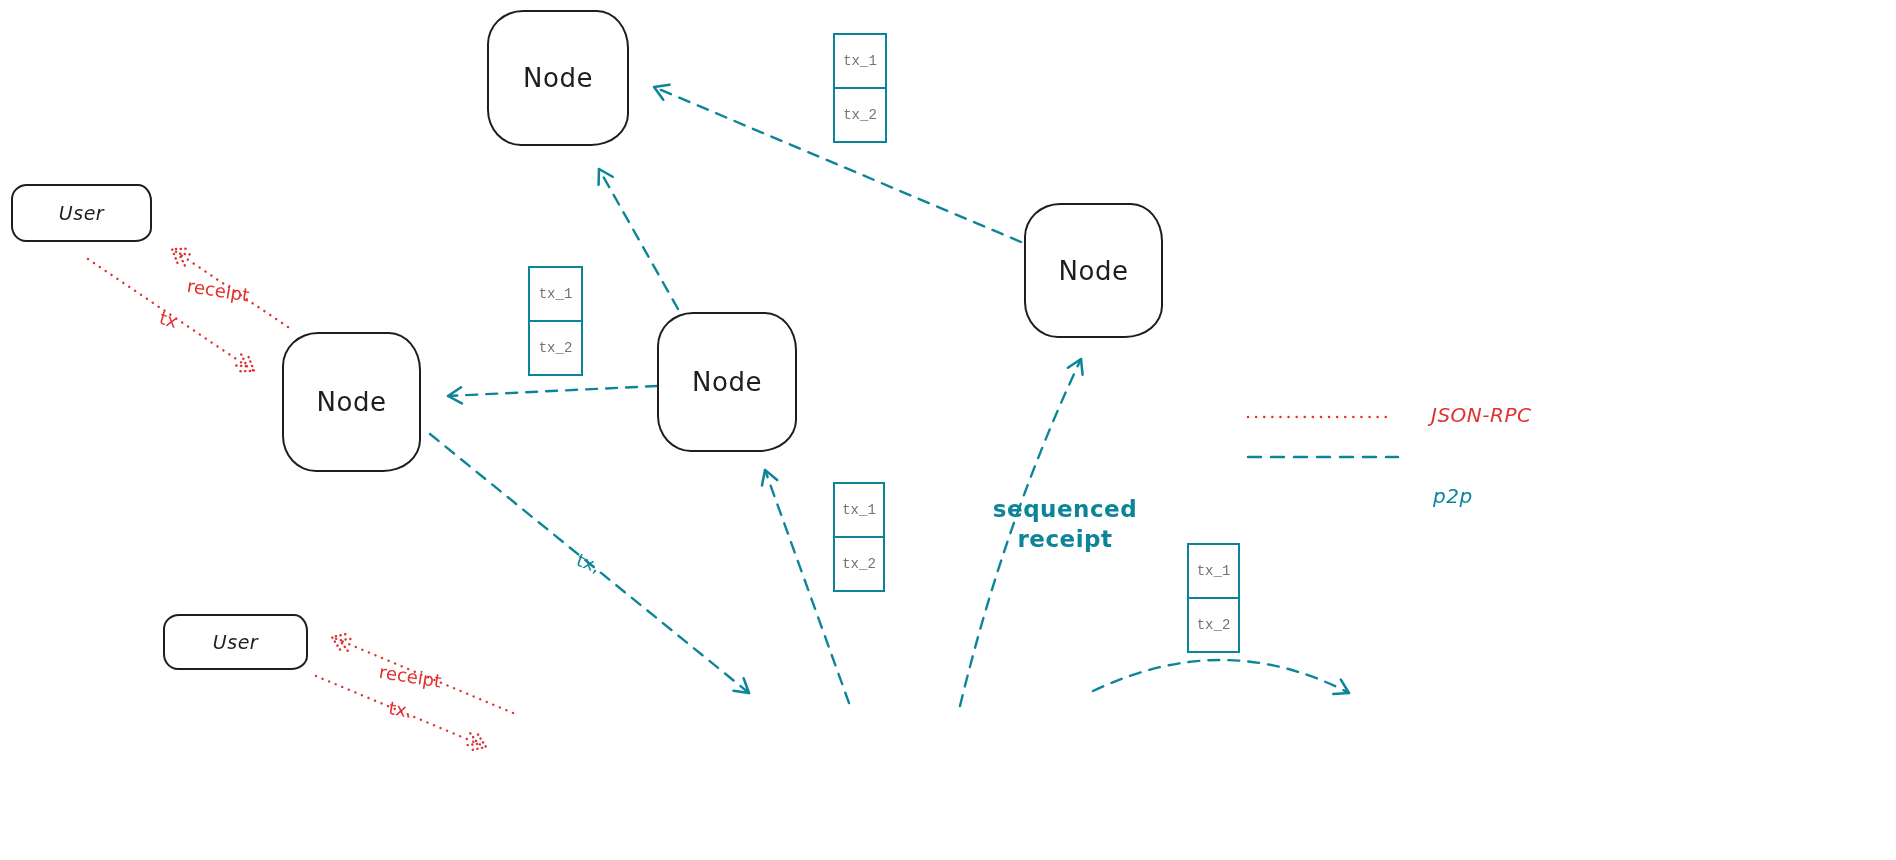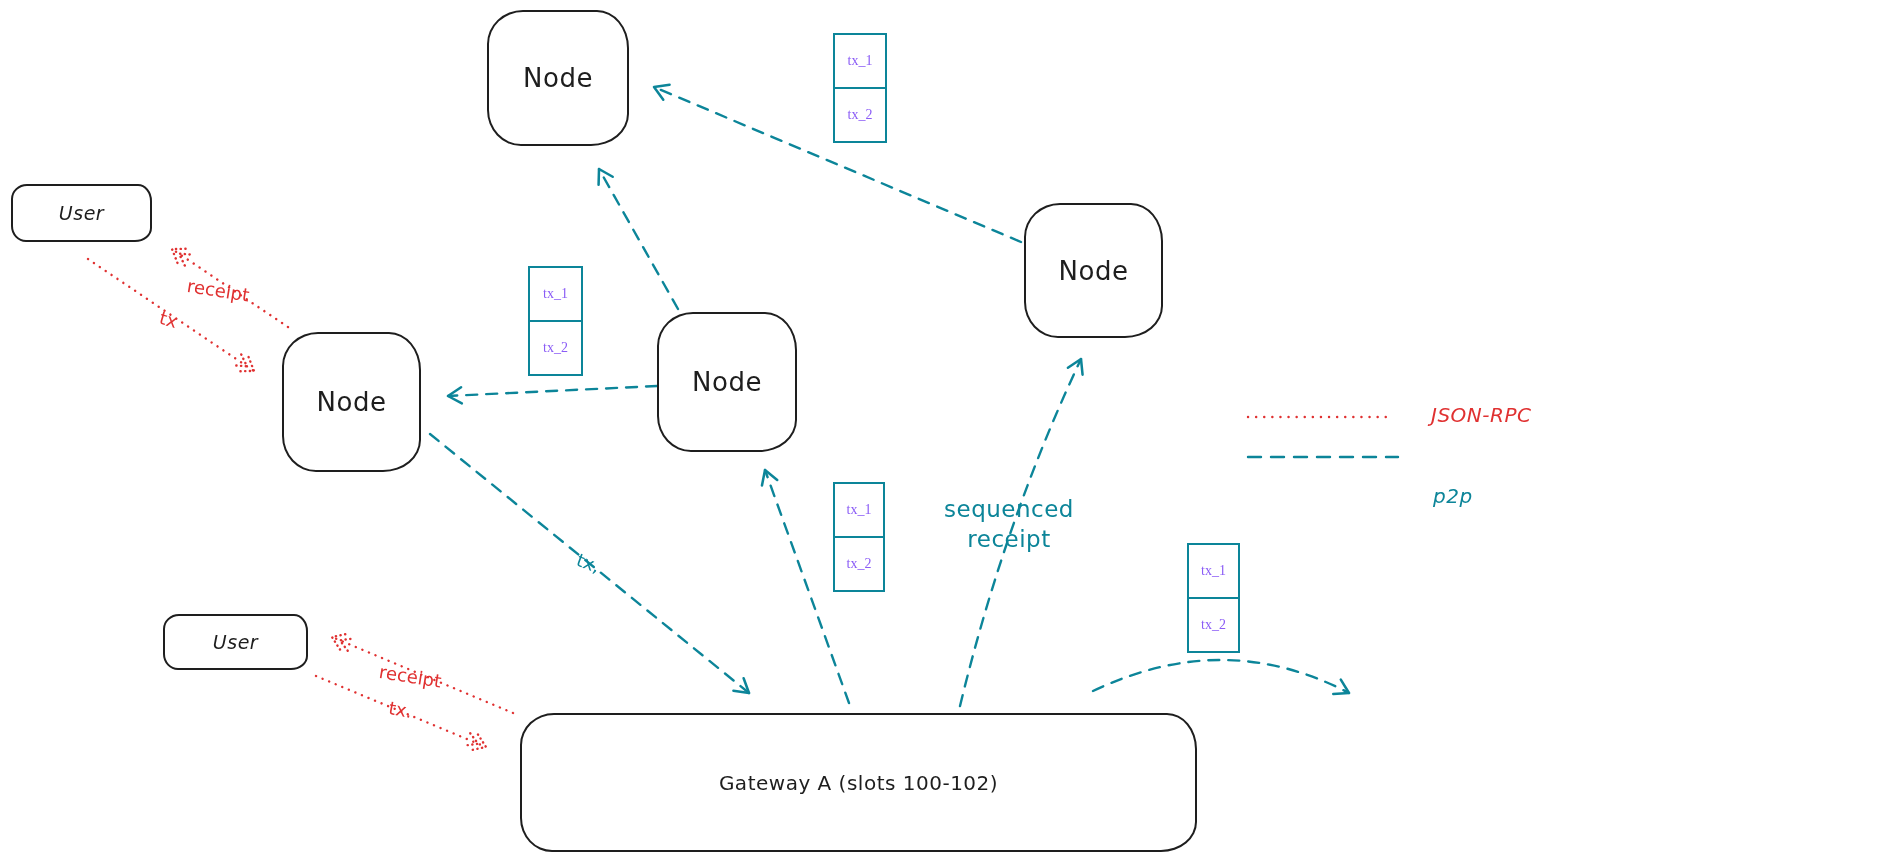--- a/index.html
+++ b/index.html
@@ -27,23 +27,23 @@
   .txstack{
     position:absolute;
     box-sizing:border-box;
     border:2px solid #0c8599;
     background:#ffffff;
     display:flex;flex-direction:column;
   }
   .txcell{
     flex:1;
     display:flex;align-items:center;justify-content:center;
-    font-family:Liberation Serif, serif;
+    font-family:Liberation Mono, monospace;
     font-size:14px;
-    color:#8b5cf6;
+    color:#737373;
     box-sizing:border-box;
   }
   .txcell:first-child{border-bottom:2px solid #0c8599;}
   .edge-label{
     position:absolute;
     font-size:18px;
     white-space:nowrap;
     transform-origin:left top;
   }
   .red-label{color:#e03131;}
@@ -112,23 +112,20 @@
     <span>Node</span>
   </div>
 
   <div class="box user" style="left:11px;top:184px;width:141px;height:58px;">
     <span>User</span>
   </div>
   <div class="box user" style="left:163px;top:614px;width:145px;height:56px;">
     <span>User</span>
   </div>
 
-  <div class="box gateway" style="left:520px;top:713px;width:677px;height:139px;">
-    <span>Gateway A (slots 100-102)</span>
-  </div>
 
   <div class="txstack" style="left:833px;top:33px;width:54px;height:110px;">
     <div class="txcell">tx_1</div>
     <div class="txcell">tx_2</div>
   </div>
   <div class="txstack" style="left:528px;top:266px;width:55px;height:110px;">
     <div class="txcell">tx_1</div>
     <div class="txcell">tx_2</div>
   </div>
   <div class="txstack" style="left:833px;top:482px;width:52px;height:110px;">
@@ -140,21 +137,21 @@
     <div class="txcell">tx_2</div>
   </div>
 
   <div class="edge-label red-label" style="left:189px;top:275px;transform:rotate(9deg);">receipt</div>
   <div class="edge-label red-label" style="left:163px;top:307px;transform:rotate(16deg);">tx</div>
   <div class="edge-label red-label" style="left:381px;top:661px;transform:rotate(9deg);">receipt</div>
   <div class="edge-label red-label" style="left:391px;top:697px;transform:rotate(11deg);">tx.</div>
 
   <div class="edge-label teal-label" style="left:581px;top:549px;transform:rotate(20deg);">tx,</div>
 
-  <div class="stream-label" style="left:924px;top:494px;width:170px;">
+  <div class="stream-label" style="left:980px;top:494px;width:170px;font-weight:bold;">
     <div>sequenced</div>
     <div>receipt</div>
   </div>
 
   <div class="legend-label red-label" style="left:1431px;top:403px;">JSON-RPC</div>
   <div class="legend-label teal-label" style="left:1433px;top:444px;margin-top:40px;">p2p</div>
 
 </div>
 
 </body></html>

